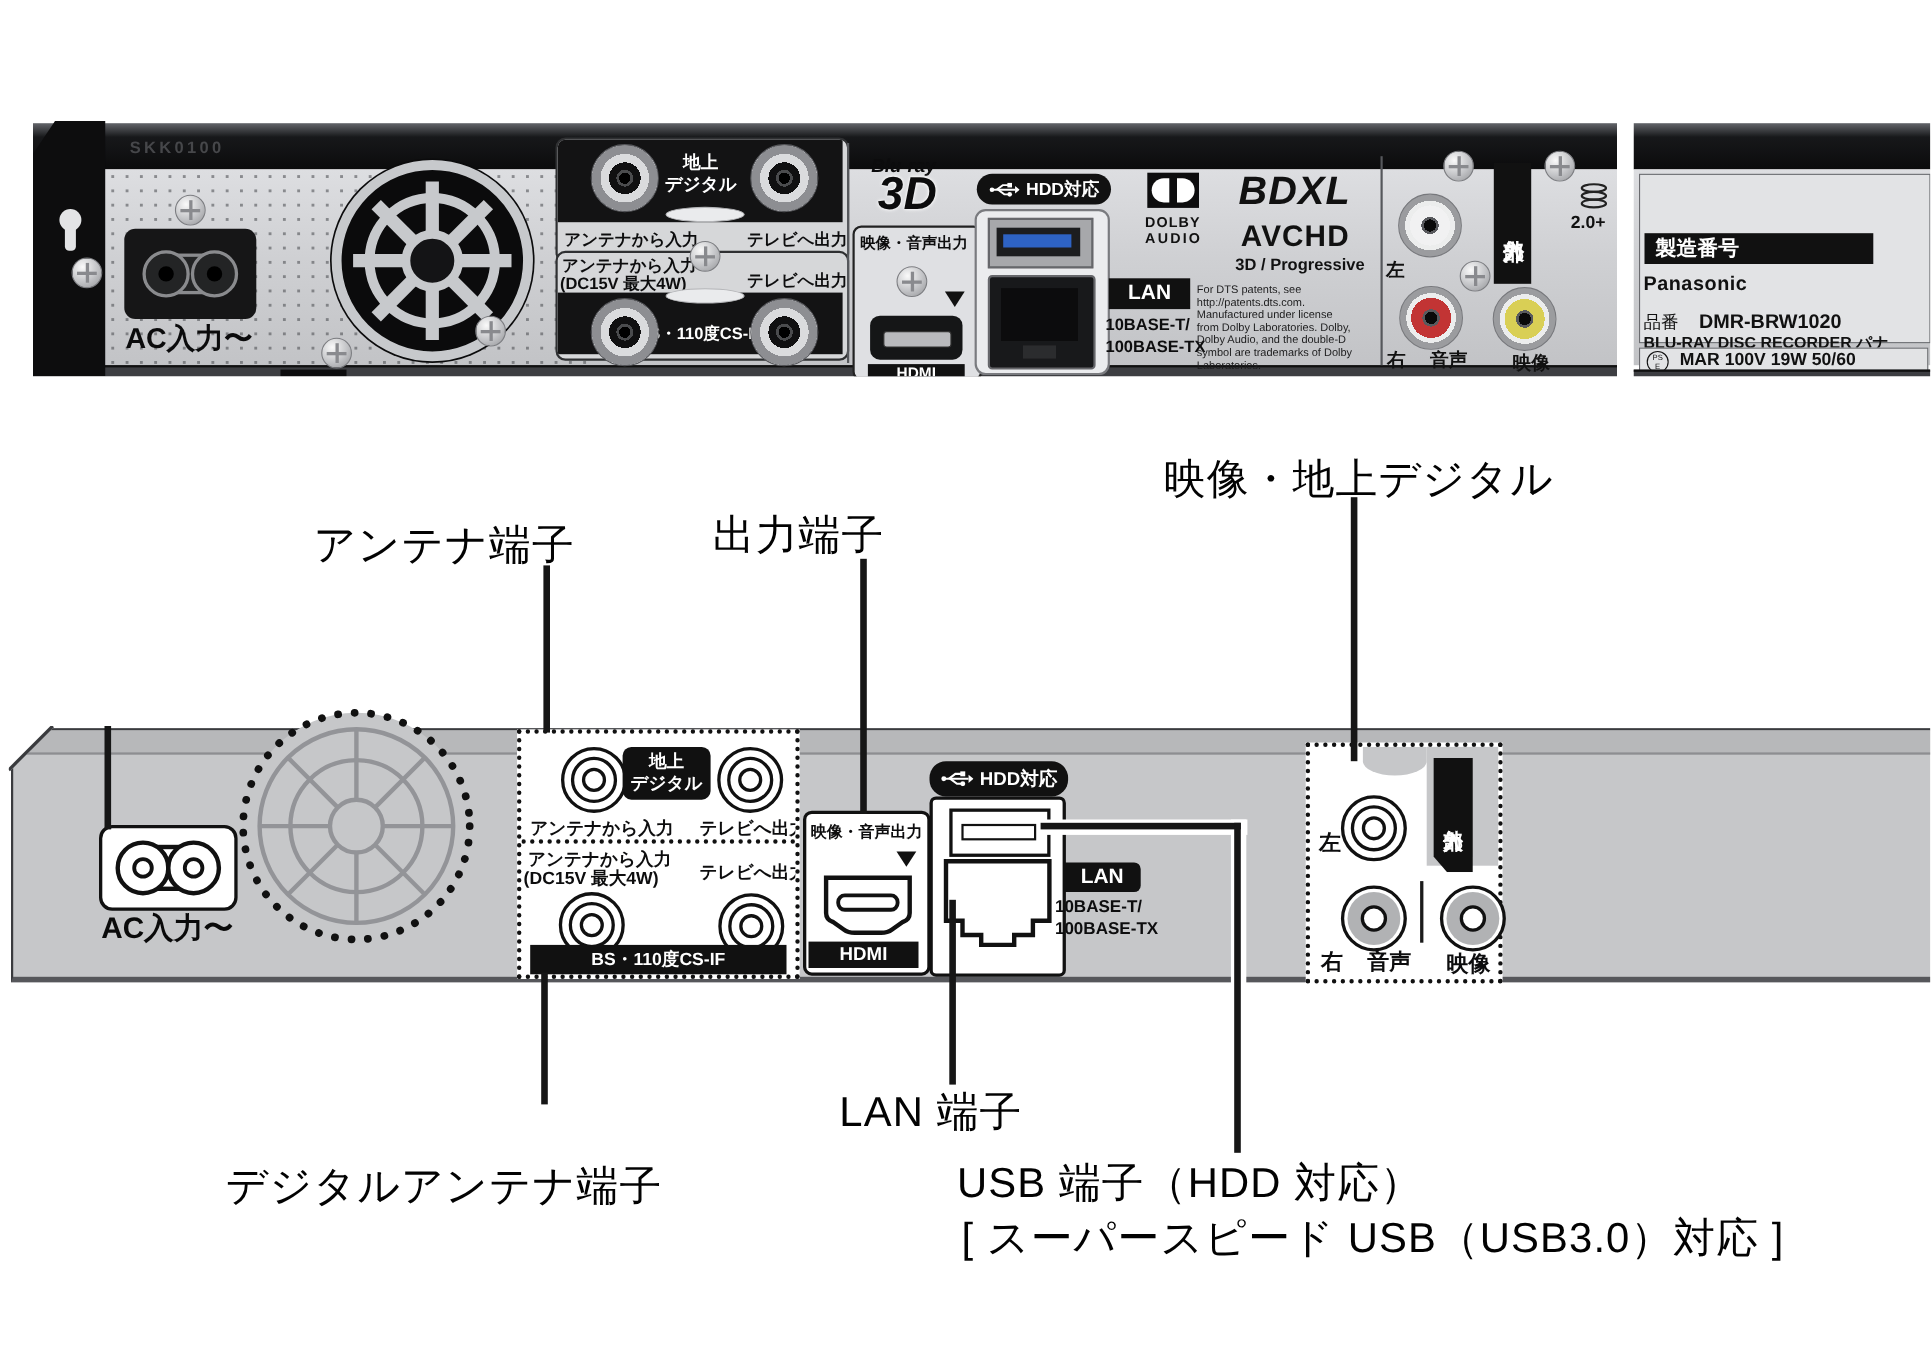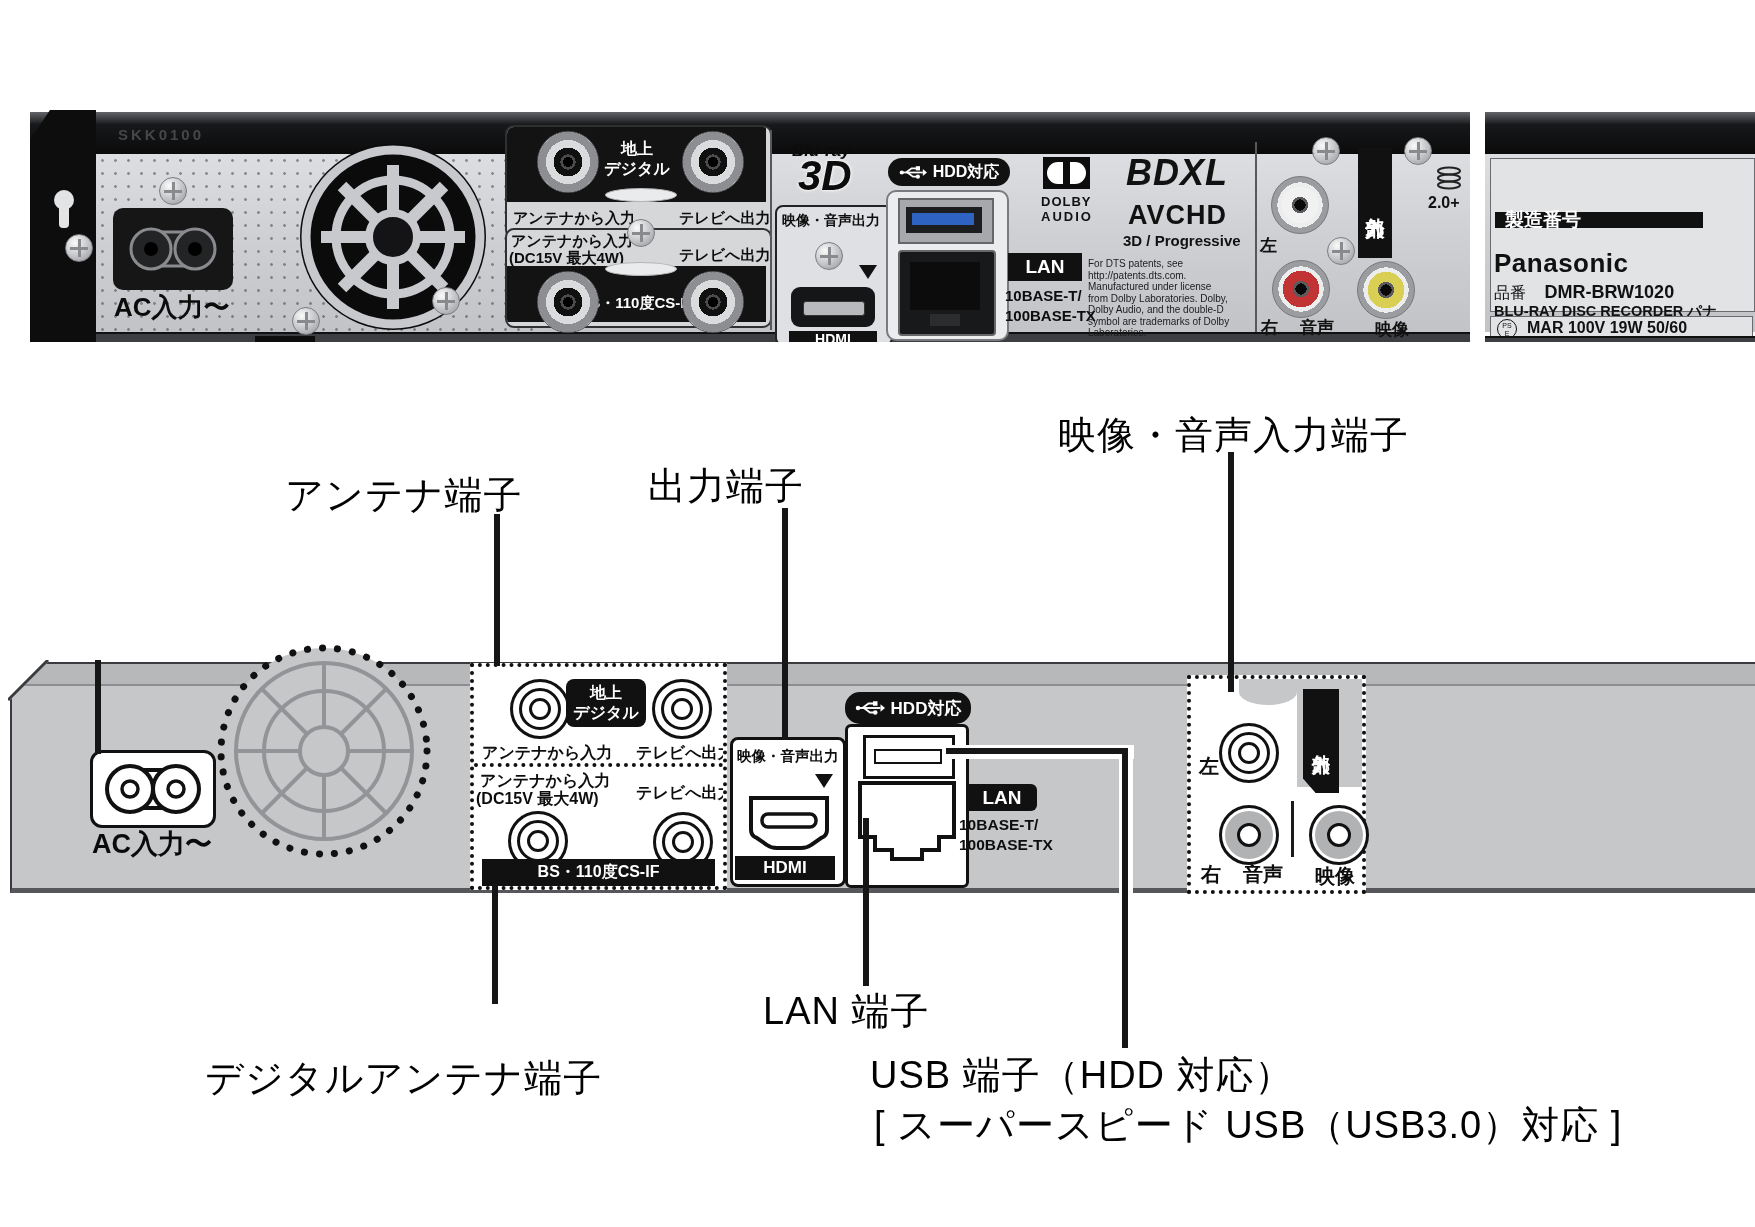--- a/index.html
+++ b/index.html
@@ -198,40 +198,40 @@
     <div class="abs screw" style="left:785px;top:132px;"></div>
     <div class="abs screw" style="left:1282px;top:27px;"></div>
     <div class="abs screw" style="left:1297px;top:127px;"></div>
     <div class="abs screw" style="left:1374px;top:27px;"></div>
   </div>
 
   <div class="abs photoR">
     <div class="abs pstrip" style="left:0;top:2px;width:270px;height:42px;"></div>
     <div class="abs pface" style="left:0;top:44px;width:270px;height:178px;"></div>
     <div class="abs" style="left:5px;top:48px;width:263px;height:152px;background:#e2e3e5;border:1.5px solid #6a6b6f;"></div>
-    <div class="abs blackbar" style="left:10px;top:102px;width:208px;height:16px;justify-content:flex-start;padding-left:10px;box-sizing:border-box;font-size:19px;font-weight:600;">製造番号</div>
-    <div class="abs nw" style="left:9px;top:138px;font-size:26px;font-weight:800;letter-spacing:.5px;">Panasonic</div>
+    <div class="abs blackbar" style="left:10px;top:102px;width:208px;height:28px;justify-content:flex-start;padding-left:10px;box-sizing:border-box;font-size:19px;font-weight:600;">製造番号</div>
+    <div class="abs nw" style="left:9px;top:138px;font-size:18px;font-weight:800;letter-spacing:.5px;">Panasonic</div>
     <div class="abs nw" style="left:9px;top:172px;">
       <span style="font-size:16px;font-weight:400;">品番</span>
       <span style="font-size:18px;font-weight:600;margin-left:14px;">DMR-BRW1020</span>
     </div>
     <div class="abs nw" style="left:9px;top:192px;font-size:14.5px;font-weight:600;">BLU-RAY DISC RECORDER パナ</div>
     <div class="abs" style="left:5px;top:206px;width:263px;height:22px;background:#e2e3e5;border:1.5px solid #6a6b6f;overflow:hidden;display:flex;align-items:flex-start;gap:10px;padding:2px 0 0 6px;box-sizing:border-box;">
       <span style="width:20px;height:20px;border:1.5px solid #111;border-radius:50%;font-size:7px;line-height:8px;text-align:center;display:inline-block;flex:none;padding-top:2px;box-sizing:border-box;">
         <span style="display:block">PS</span>
         <span style="display:block">E</span>
       </span>
       <span class="nw" style="font-size:16px;font-weight:600;">MAR   100V   19W   50/60</span>
     </div>
     <div class="abs pbottom" style="left:0;top:226px;width:270px;height:6px;"></div>
   </div>
 
   <div class="abs callout" style="left:285px;top:470px;">アンテナ端子</div>
   <div class="abs callout" style="left:648px;top:461px;">出力端子</div>
-  <div class="abs callout" style="left:1058px;top:410px;">映像・音声入力端子</div>
+  <div class="abs callout" style="left:1058px;top:410px;">映像・地上デジタル</div>
   <div class="abs callout" style="left:205px;top:1053px;">デジタルアンテナ端子</div>
   <div class="abs callout" style="left:763px;top:986px;">LAN 端子</div>
   <div class="abs callout" style="left:870px;top:1050px;">USB 端子（HDD 対応）</div>
   <div class="abs callout" style="left:874px;top:1100px;">[ スーパースピード USB（USB3.0）対応 ]</div>
 
   <div class="abs panel">
     <div class="abs ptop"></div>
 
     <div class="abs" style="left:78px;top:86px;width:120px;height:72px;background:#fff;border:3px solid #111;border-radius:12px;">
       <svg width="120" height="72" viewBox="0 0 120 72">

